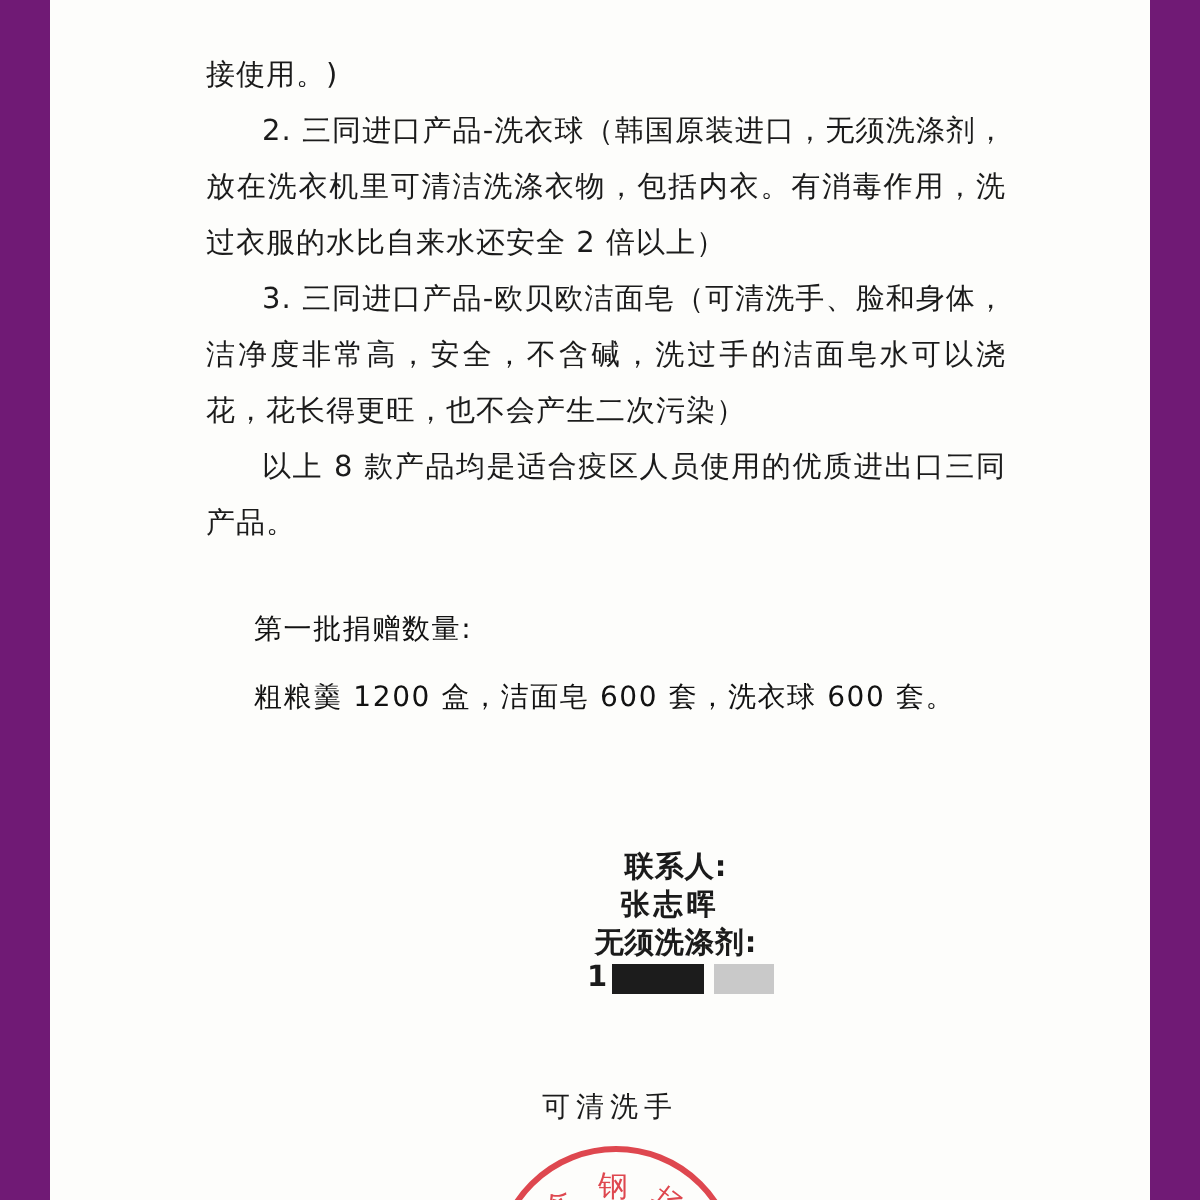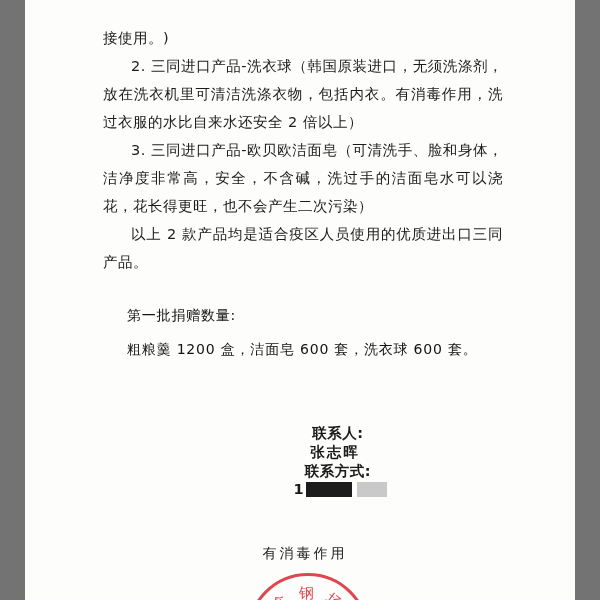--- a/index.html
+++ b/index.html
@@ -10,21 +10,21 @@
   body {
     width: 600px;
     height: 600px;
     overflow: hidden;
     font-family: "DejaVu Sans", "Liberation Sans", sans-serif;
   }
   #page {
     position: relative;
     width: 600px;
     height: 600px;
-    background: #737373;
+    background: #701a75;
   }
   .paper {
     position: absolute;
     left: 25px;
     top: 0px;
     width: 550px;
     height: 600px;
     background: #fdfdfb;
     overflow: hidden;
   }
@@ -178,46 +178,46 @@
     <div class="doc-body">
 
       <div class="spacer-14"></div>
 
       <p class="para first">接使用。)</p>
 
       <p class="para indent">2. 三同进口产品-洗衣球（韩国原装进口，无须洗涤剂，放在洗衣机里可清洁洗涤衣物，包括内衣。有消毒作用，洗过衣服的水比自来水还安全 2 倍以上）</p>
 
       <p class="para indent">3. 三同进口产品-欧贝欧洁面皂（可清洗手、脸和身体，洁净度非常高，安全，不含碱，洗过手的洁面皂水可以浇花，花长得更旺，也不会产生二次污染）</p>
 
-      <p class="para indent">以上 2 款产品均是适合疫区人员使用的优质进出口三同产品。</p>
+      <p class="para indent">以上 8 款产品均是适合疫区人员使用的优质进出口三同产品。</p>
 
       <div class="spacer-20"></div>
 
       <p class="bold-line">第一批捐赠数量:</p>
 
       <p class="bold-line">粗粮羹 1200 盒，洁面皂 600 套，洗衣球 600 套。</p>
 
       <div class="spacer-28"></div>
       <div class="spacer-28"></div>
 
       <div class="contact-row">
         <span class="contact-label">联系人:</span>
         <span class="contact-value">张志晖</span>
-        <span class="contact-label2">联系方式:</span>
+        <span class="contact-label2">无须洗涤剂:</span>
         <span class="phone-wrap">
           <span class="phone-visible">1</span>
           <span class="redact-dark"></span>
           <span class="redact-gray"></span>
         </span>
       </div>
 
       <div class="spacer-28"></div>
       <div class="spacer-20"></div>
 
-      <p class="thanks">有消毒作用</p>
+      <p class="thanks">可清洗手</p>
 
       <div class="sign-block">
 
         <div class="stamp">
           <div class="stamp-inner">
             <svg class="stamp-arc" viewBox="0 0 116 116">
               <path id="arcpath" d="M 18,62 A 40,40 0 0 1 98,62" fill="none"></path>
               <text>
                 <textPath href="#arcpath" startOffset="50%" text-anchor="middle">贪 钢 场</textPath>
               </text>

